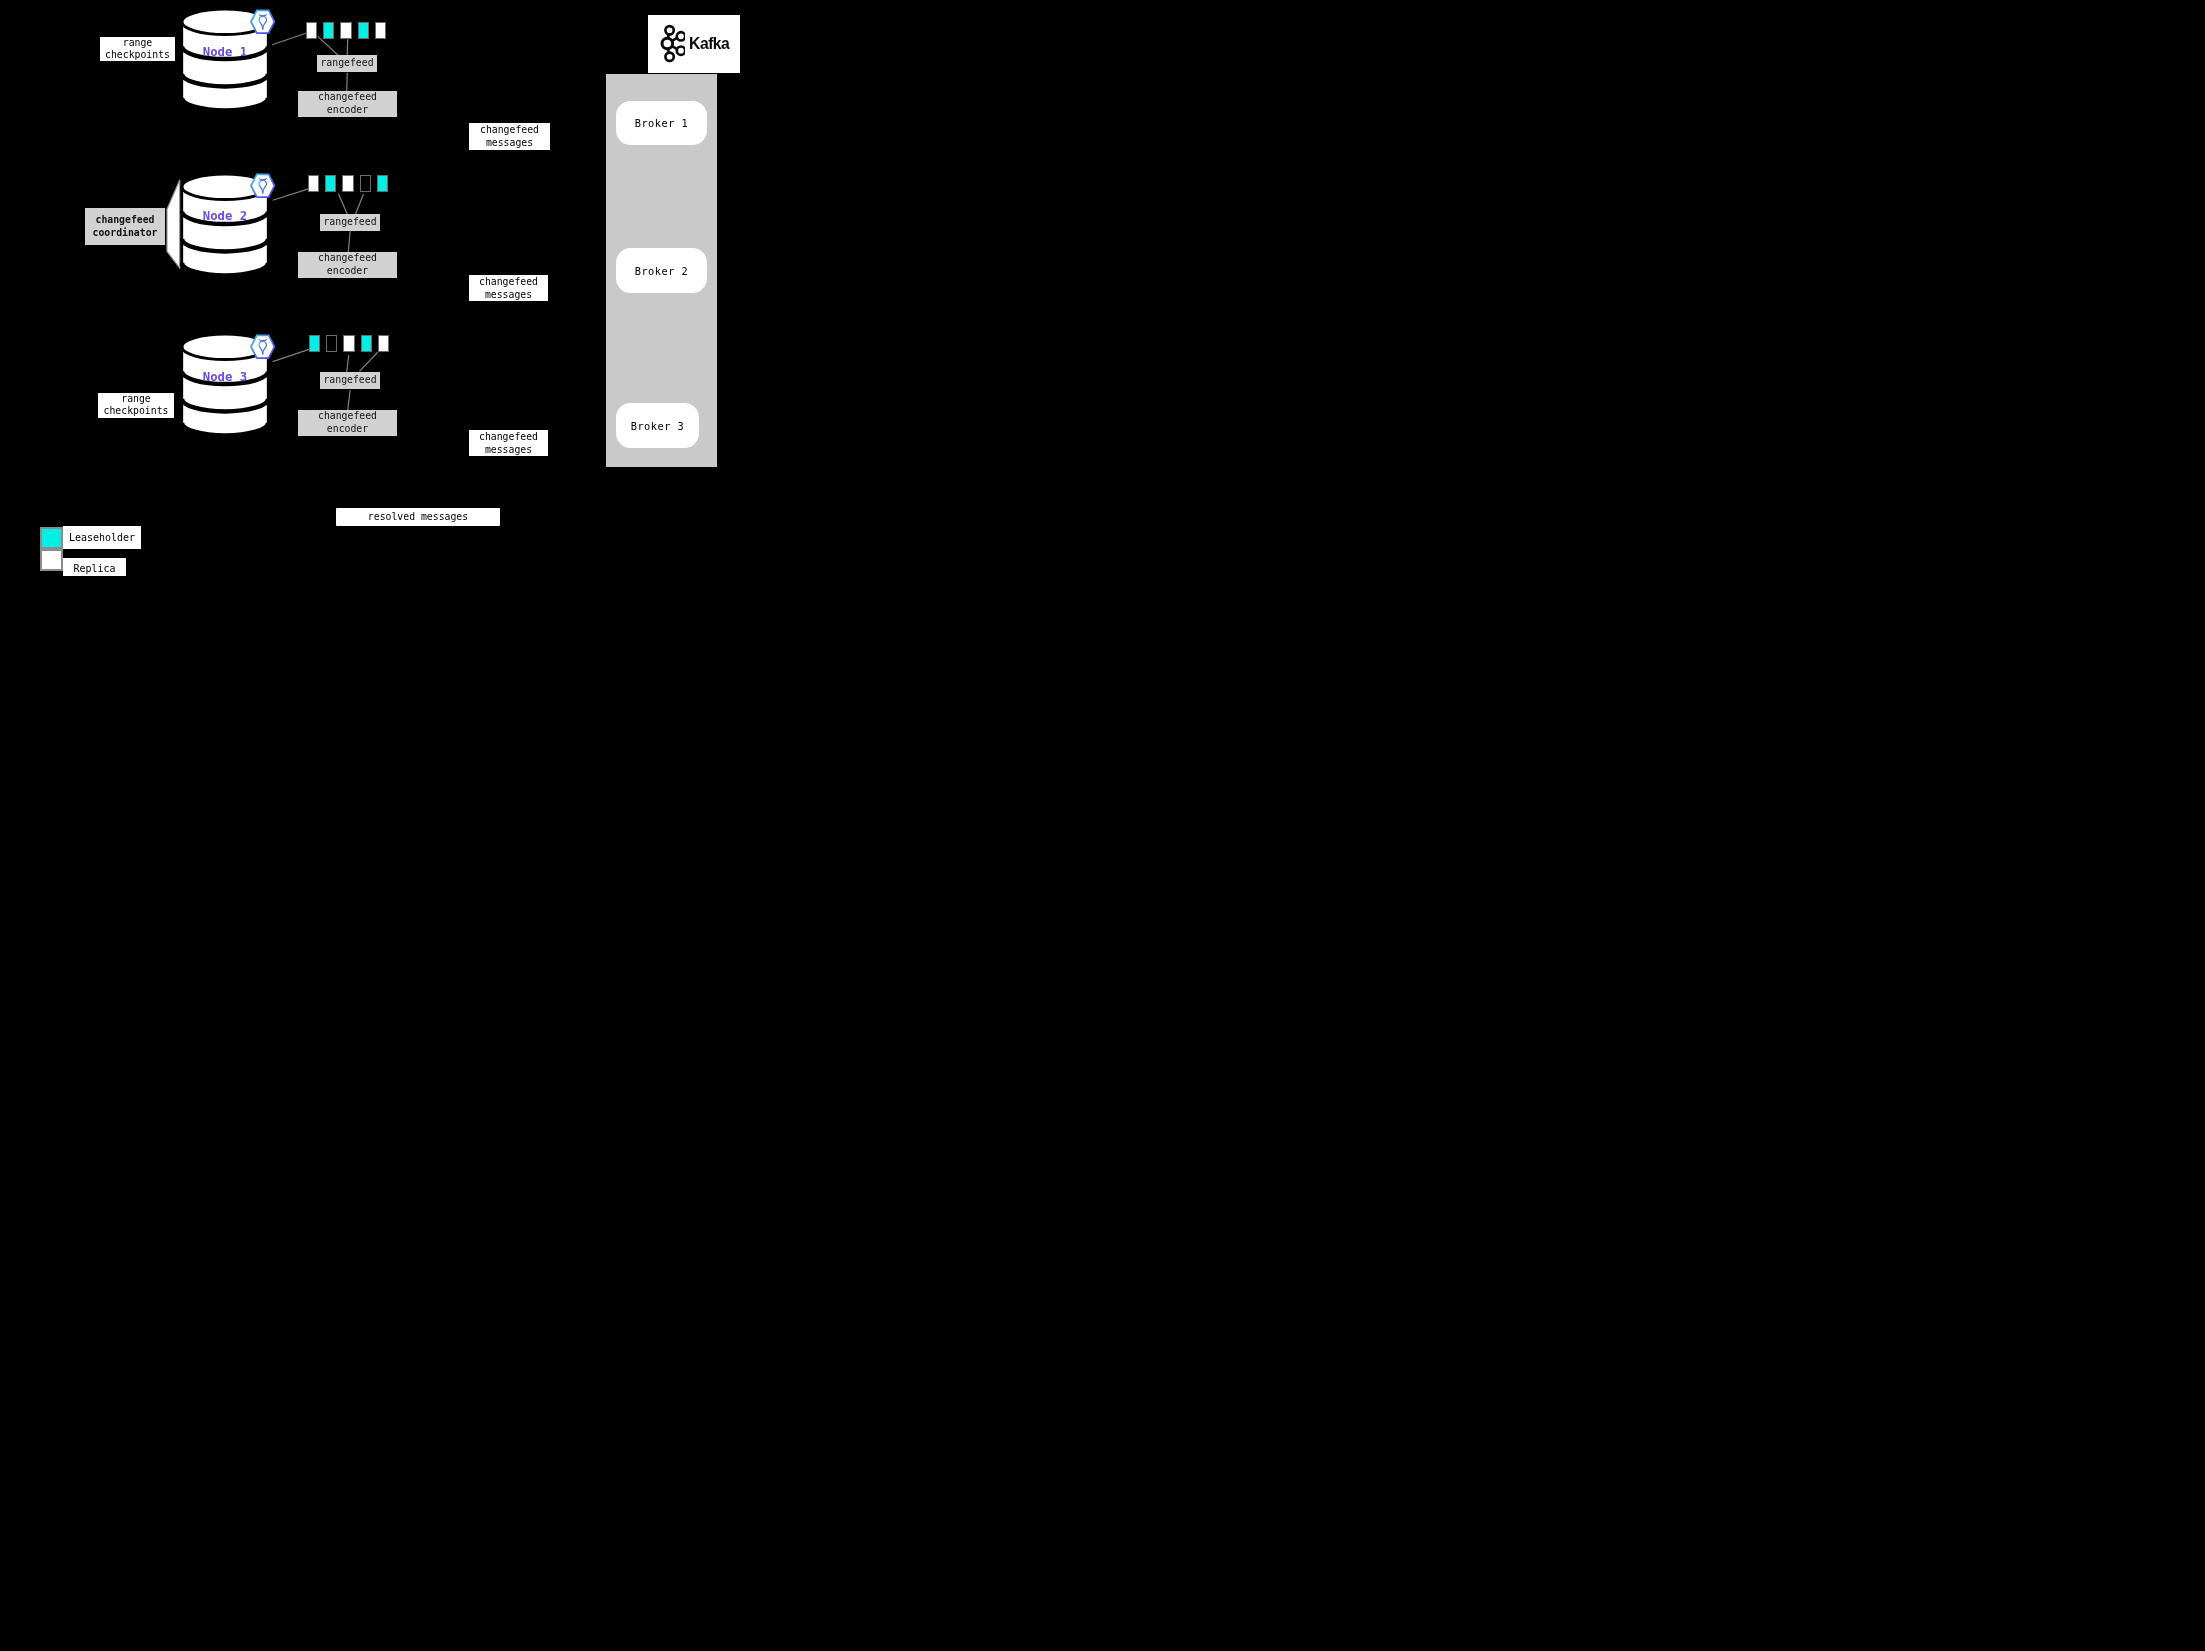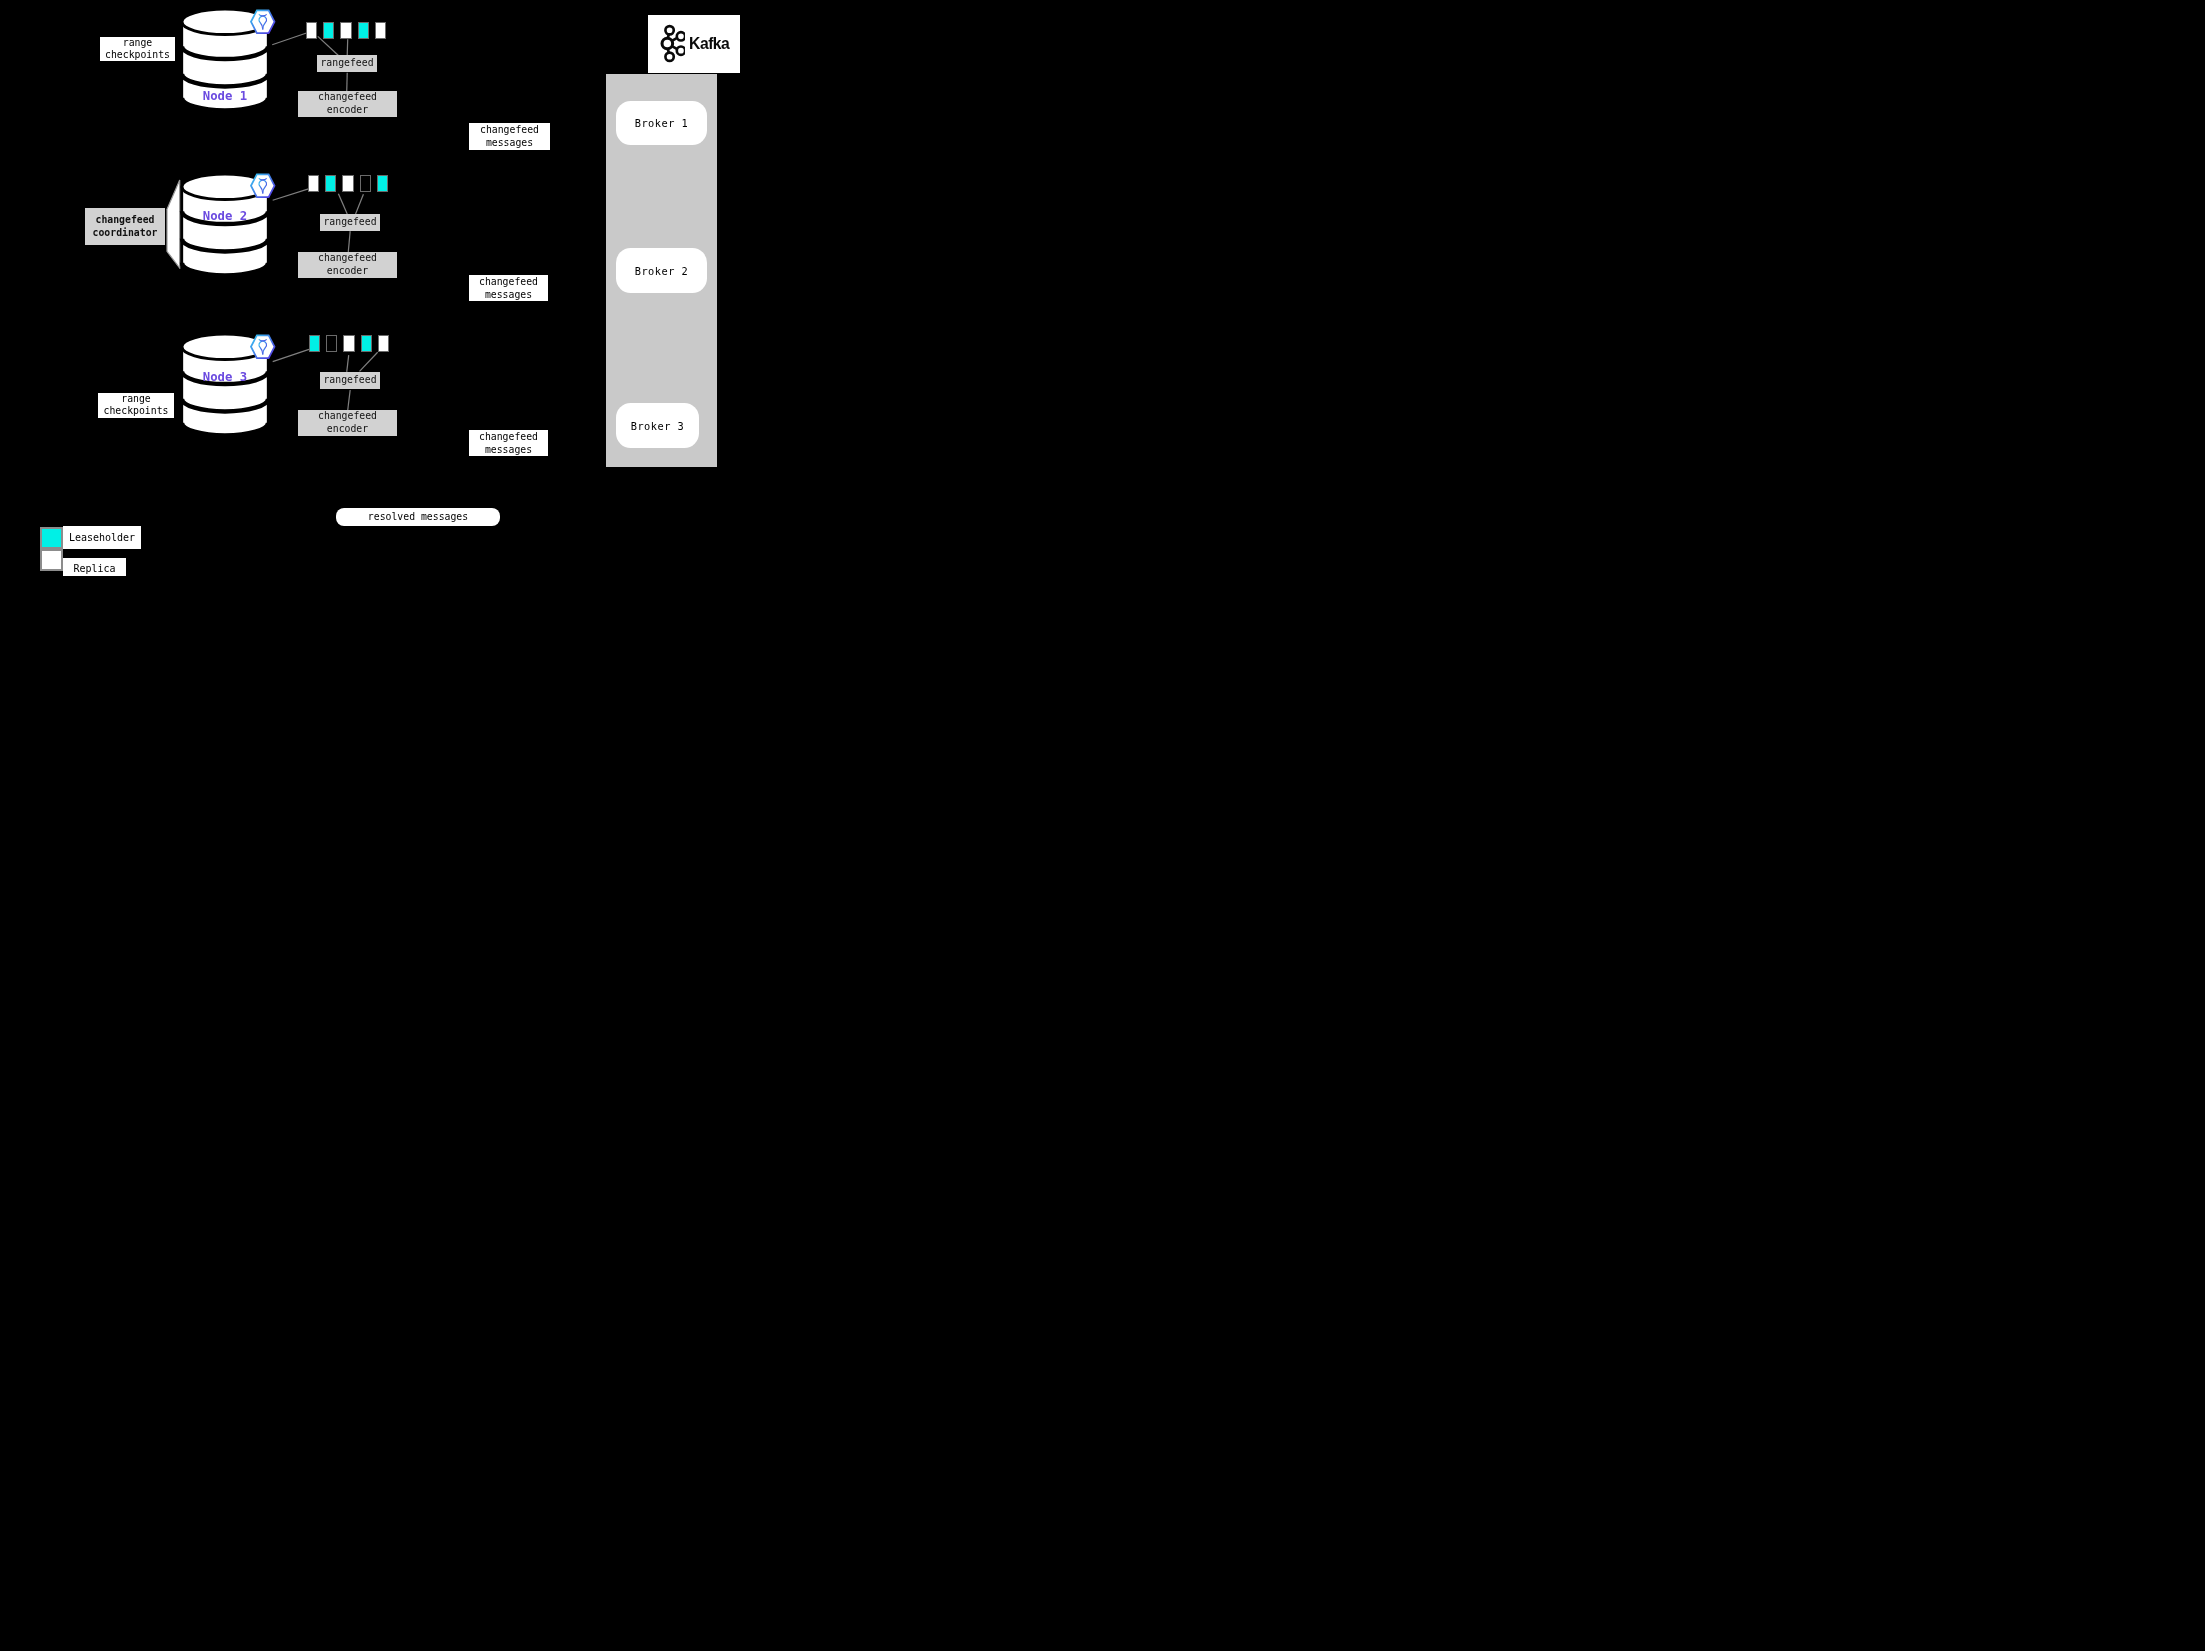--- a/index.html
+++ b/index.html
@@ -20,21 +20,21 @@
   .square{width:11.3px;height:17px;border:1.5px solid #6a6a6a;box-sizing:border-box;background:transparent;}
   .square.replica{background:var(--replica);}
   .square.leaseholder{background:var(--leaseholder);}
   .square.none{background:transparent;}
 
   .kafka-box{background:#fff;display:flex;align-items:center;justify-content:center;gap:3.9px;margin-left:32px;}
   .kafka-word{font-family:"Liberation Sans",sans-serif;font-weight:bold;font-size:15.7px;color:#0a0a0a;letter-spacing:-0.5px;}
   .broker-container{background:var(--container);}
   .broker{background:#fff;border-radius:14.7px;display:flex;align-items:center;justify-content:center;
           font-size:10.3px;letter-spacing:0.5px;color:#000;}
-  .pill{background:#fff;border-radius:8px;display:flex;align-items:center;justify-content:center;
+  .pill{background:#fff;border-radius:1px;display:flex;align-items:center;justify-content:center;
         font-size:9.8px;color:#000;}
   .legend-label{background:#fff;display:flex;align-items:center;justify-content:center;font-size:10px;color:#000;}
   .flap{z-index:1;}
   .cyl{z-index:2;}
   .hex{z-index:4;}
 </style>
 </head>
 <body>
 
 <div class="stage">
@@ -75,21 +75,21 @@
       <span>checkpoints</span>
     </div>
 
     <svg class="abs cyl" style="left:179px;top:7.4px;" width="92" height="108" viewBox="0 0 188 220">
       <path d="M6,30 L6,190 A88,26 0 0 0 182,190 L182,30" fill="#fff" stroke="#000" stroke-width="5"></path>
       <ellipse cx="94" cy="30" rx="88" ry="26" fill="#fff" stroke="#000" stroke-width="6"></ellipse>
       <path d="M6,80 A88,26 0 0 0 182,80" fill="none" stroke="#000" stroke-width="9"></path>
       <path d="M6,136 A88,26 0 0 0 182,136" fill="none" stroke="#000" stroke-width="9"></path>
       <path d="M6,185 A88,26 0 0 0 182,185" fill="none" stroke="#000" stroke-width="9"></path>
     </svg>
-    <div class="abs node-label" style="left:179px;top:45px;width:92px;margin-top:44px;">Node 1</div>
+    <div class="abs node-label" style="left:179px;top:45px;width:92px;">Node 1</div>
 
     <svg class="abs hex" style="left:249px;top:7.8px;" width="27.5" height="27.5" viewBox="0 0 56 56">
       <defs>
         <linearGradient id="hexg1" x1="0" y1="0" x2="1" y2="1">
           <stop offset="0" stop-color="#35c8f2"></stop>
             <stop offset="1" stop-color="#5430e0"></stop>
         </linearGradient>
       </defs>
       <polygon points="4,28 16,5 40,5 52,28 40,51 16,51" fill="#fff" stroke="url(#hexg1)" stroke-width="3.5"></polygon>
       <path d="M28,16 C20,18 18,25 23,30 C27,34 28,38 28,44" fill="none" stroke="url(#hexg1)" stroke-width="2.4"></path>

